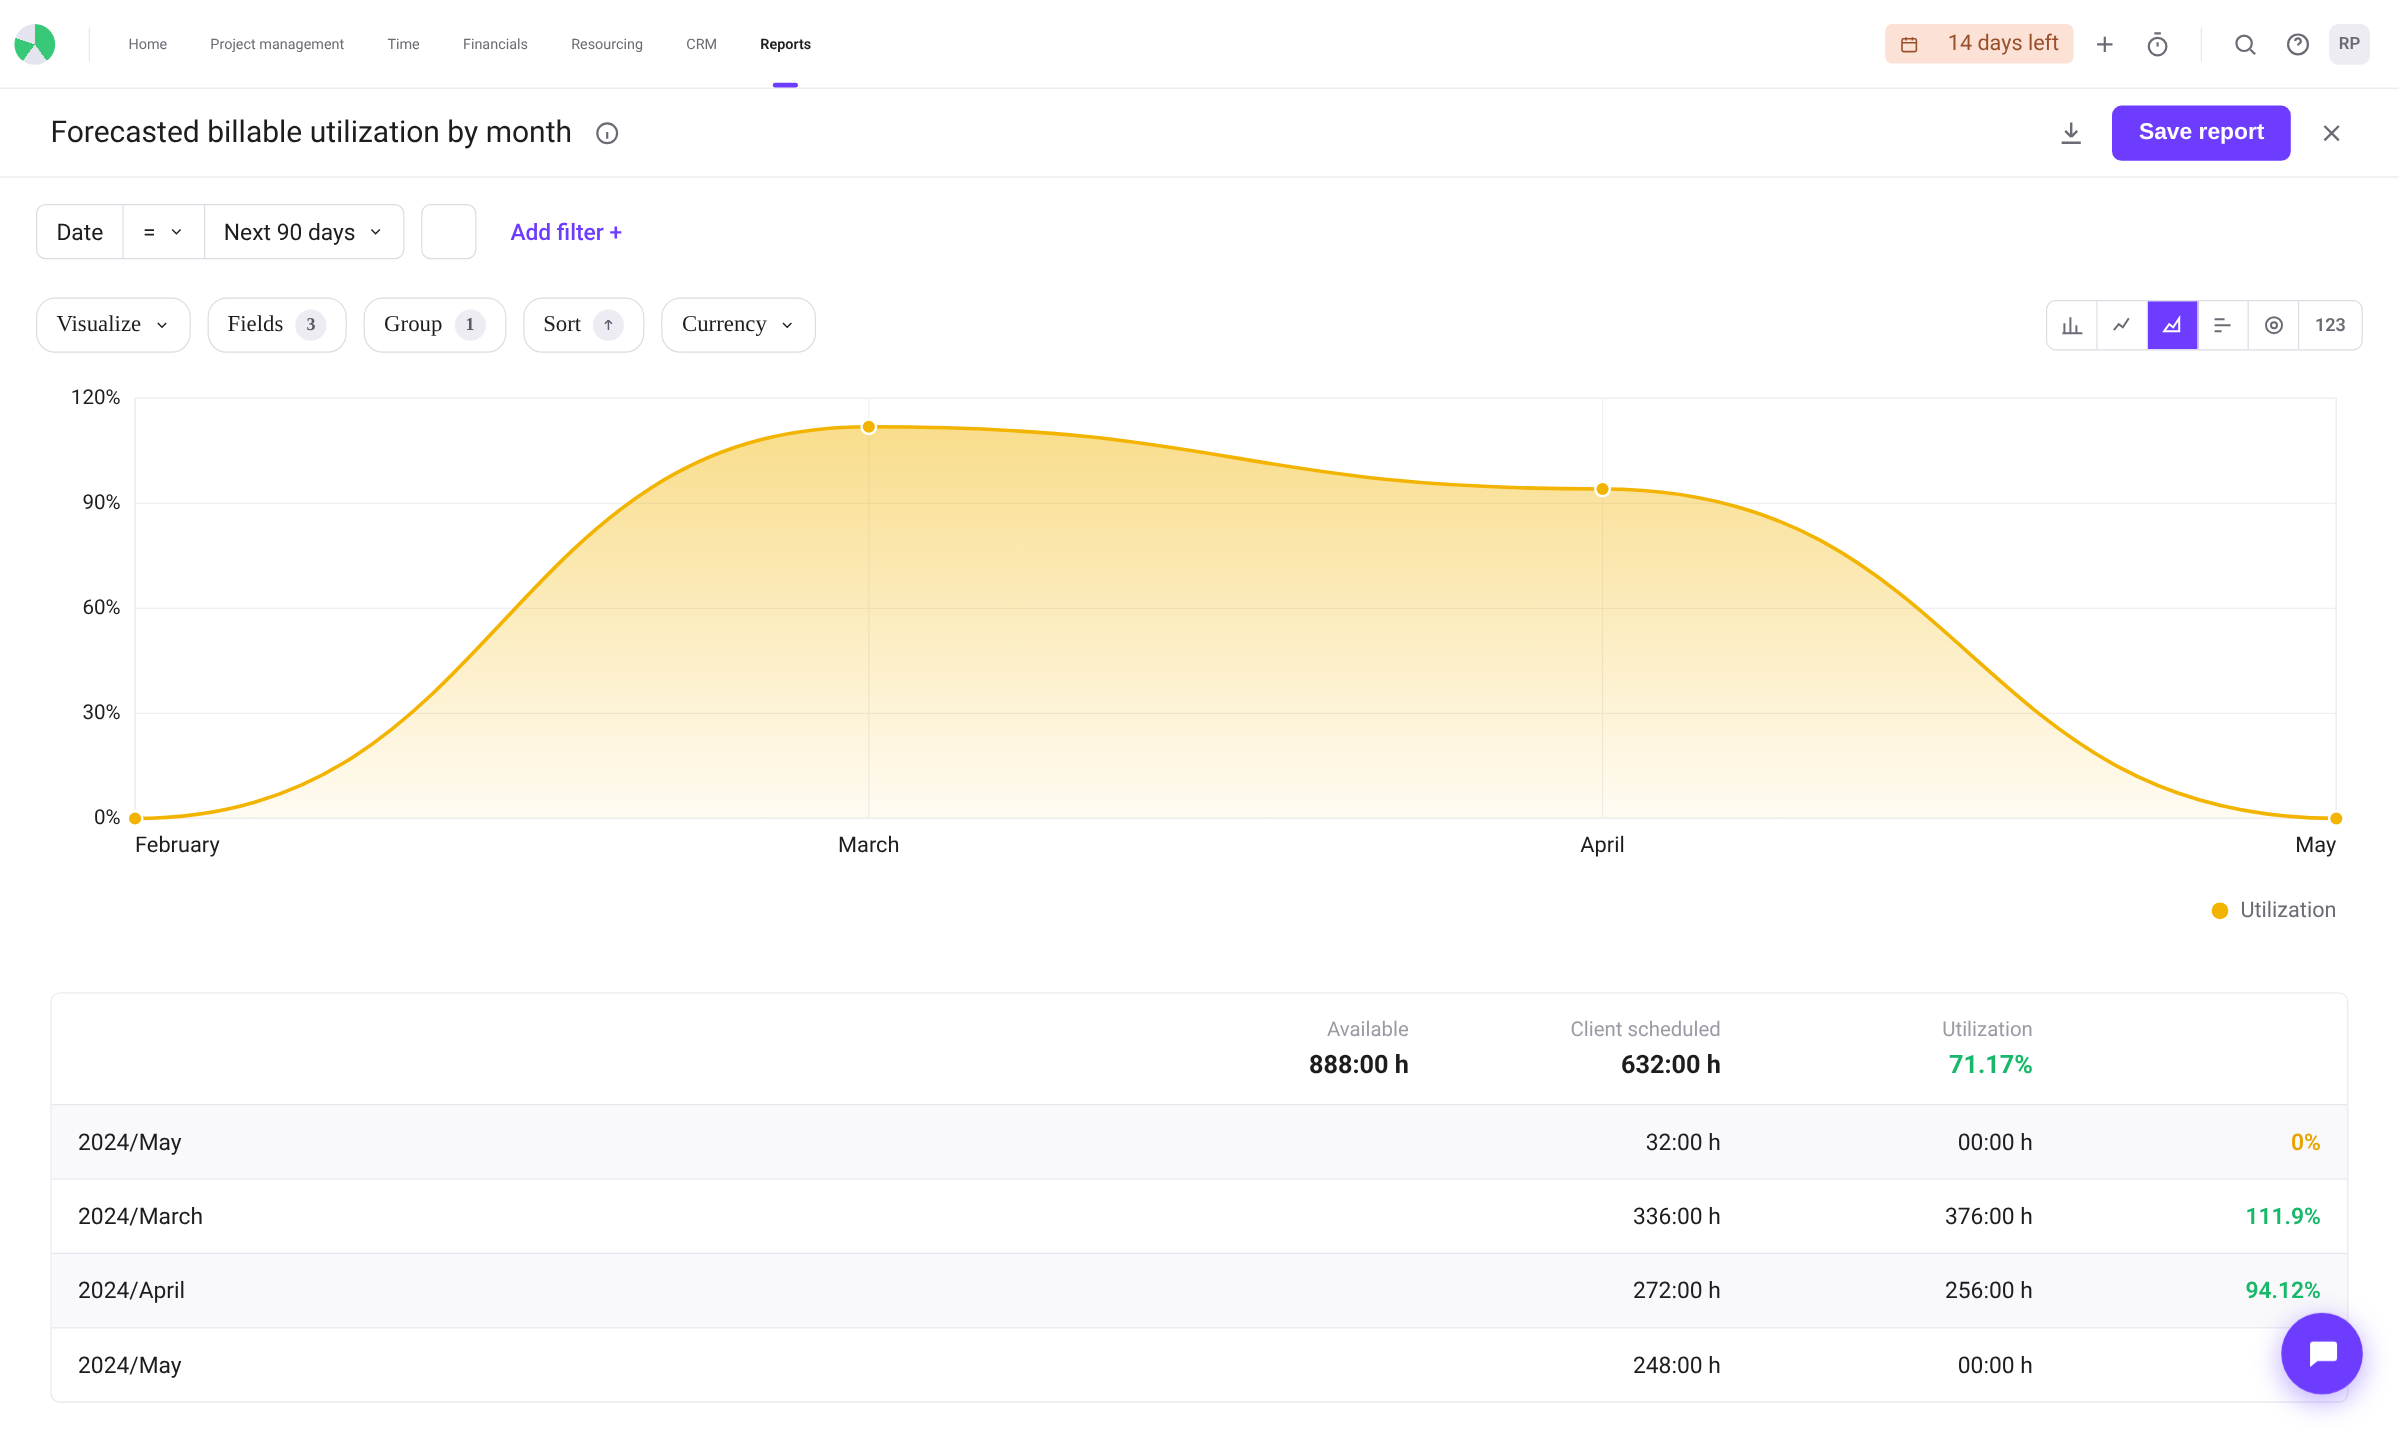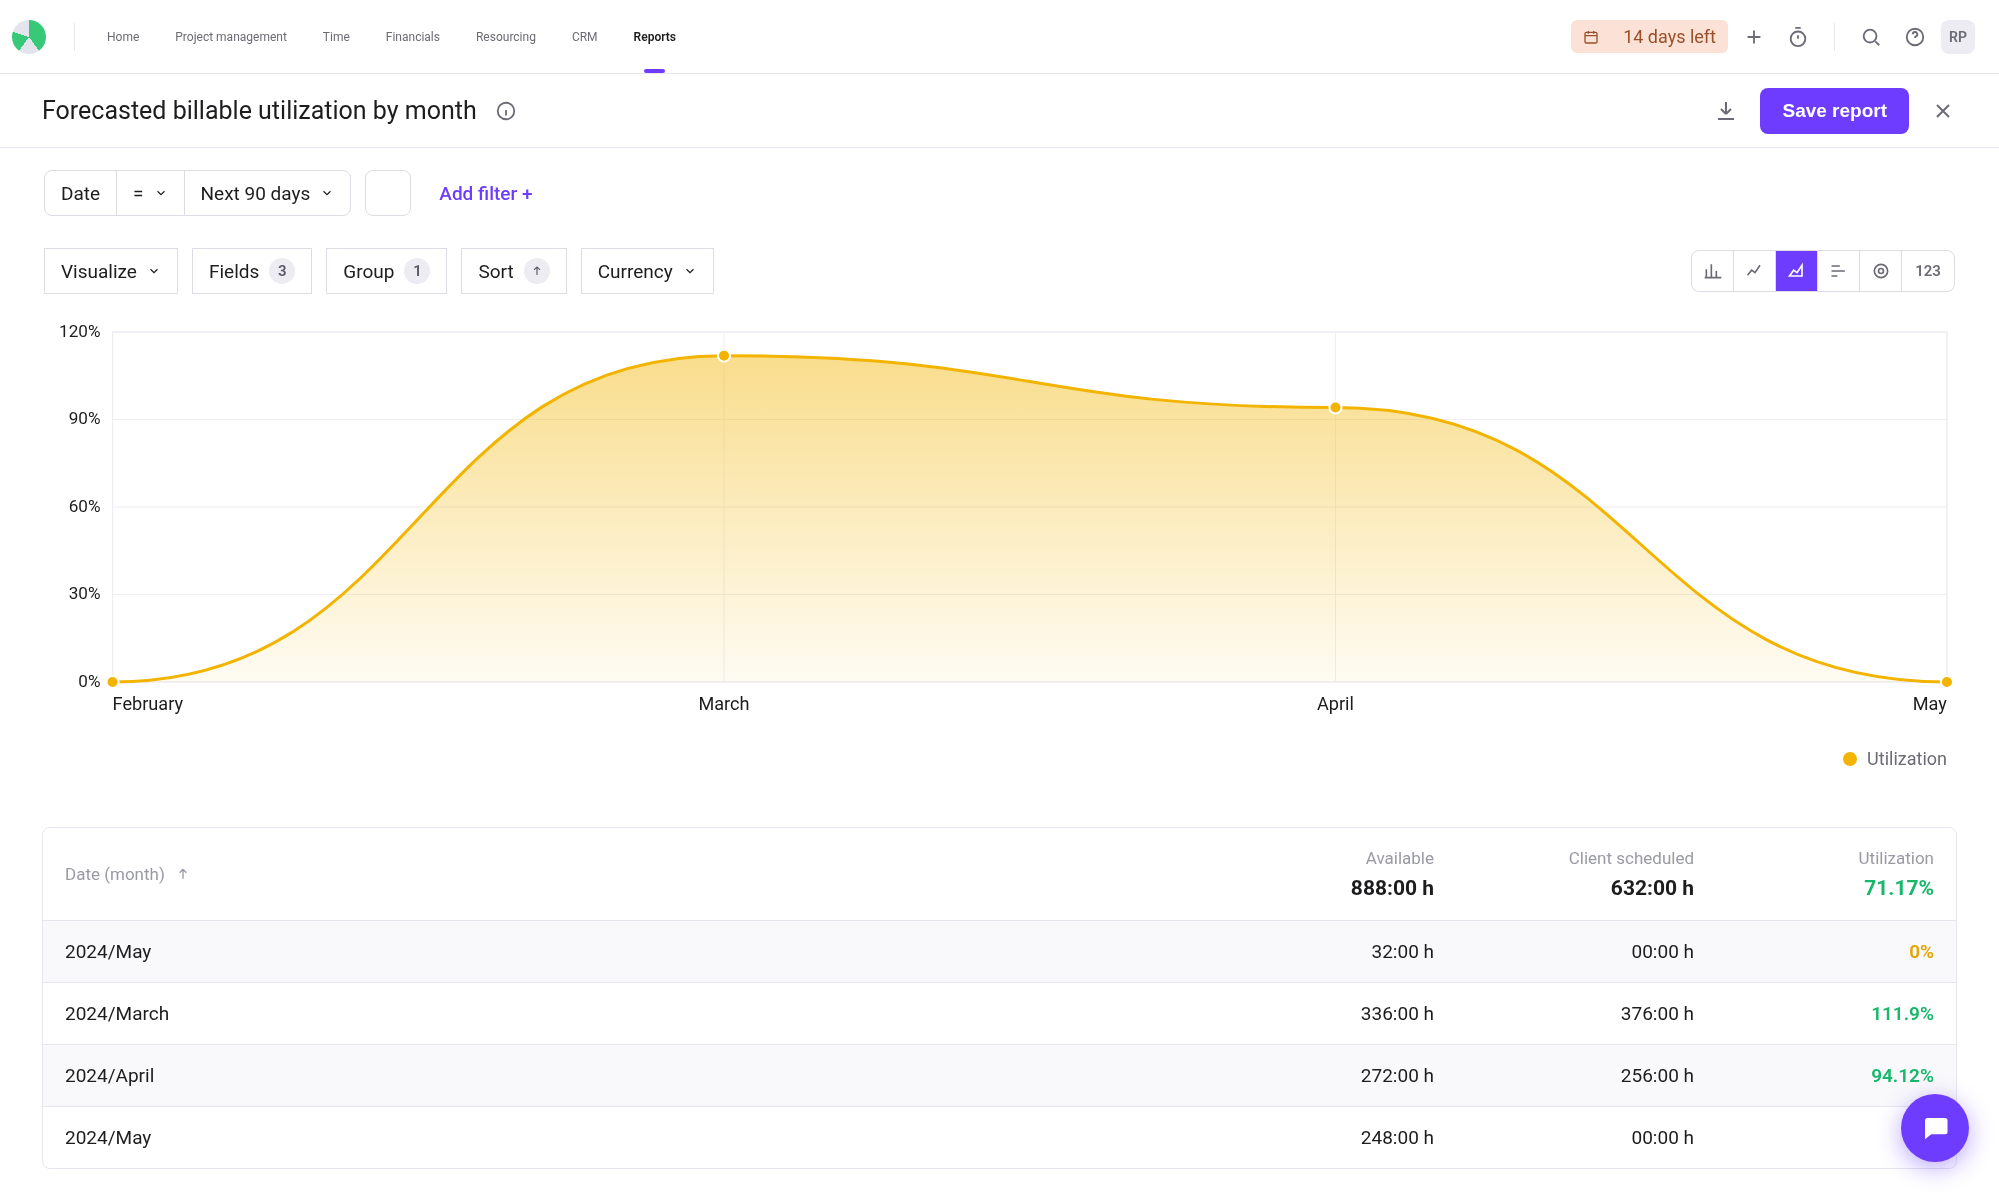--- a/index.html
+++ b/index.html
@@ -75,36 +75,37 @@
     border-bottom:1px solid var(--border);gap:16px;
   }
   .page-title{font-size:25px;font-weight:400;}
   .titlebar .spacer{flex:1;}
   .btn-primary{
     background:var(--purple);color:#fff;border:none;padding:12px 22px;font-size:19px;
     border-radius:8px;font-weight:600;cursor:pointer;
   }
 
   
-  .row{padding:0 44px;}
+  .row{padding:0 30px;}
   .filters-row{display:flex;align-items:center;gap:14px;height:90px;}
   .seg{
     display:flex;align-items:center;border:1px solid var(--border-dark);
     border-radius:8px;height:46px;font-size:19px;
   }
   .seg > *{padding:0 16px;display:flex;align-items:center;height:100%;gap:10px;}
   .seg .div{width:1px;height:100%;background:var(--border-dark);padding:0;}
   .add-filter{color:var(--purple);font-size:19px;font-weight:500;cursor:pointer;margin-left:14px;}
 
   
   .toolbar-row{display:flex;align-items:center;gap:14px;height:66px;}
   .pill{
     display:flex;align-items:center;gap:10px;border:1px solid var(--border-dark);
-    border-radius:0;padding:0 16px;height:46px;font-size:19px;color:var(--text);
+    border-radius:16px;padding:0 16px;height:46px;font-size:19px;color:var(--text);
     cursor:pointer;
+    font-family:Liberation Serif, serif;
   }
   .count{
     background:#ececf2;color:#5a5a68;border-radius:999px;min-width:26px;height:26px;
     display:inline-flex;align-items:center;justify-content:center;font-size:15px;font-weight:600;
   }
   .toolbar-row .spacer{flex:1;}
   .viz-switch{
     display:flex;border:1px solid var(--border-dark);border-radius:8px;overflow:hidden;height:42px;
   }
   .viz-switch .opt{
@@ -341,26 +342,20 @@
       </svg>
   </div>
   <div class="chart-legend">
     <span class="legend-dot"></span>
     <span>Utilization</span>
   </div>
 </div>
 
 <div class="table">
   <div class="trow thead">
-    <div class="cell" style="display:flex;align-items:center;gap:10px;">
-      <span>Date (month)</span>
-      <svg width="16" height="16" viewBox="0 0 24 24" stroke="currentColor" stroke-width="2" fill="none">
-          <path d="M12 19V5m0 0-5 5m5-5 5 5"></path>
-        </svg>
-    </div>
     <div class="cell num">
       <span class="hd-title">Available</span>
       <span class="hd-val">888:00 h</span>
     </div>
     <div class="cell num">
       <span class="hd-title">Client scheduled</span>
       <span class="hd-val">632:00 h</span>
     </div>
     <div class="cell num util">
       <span class="hd-title">Utilization</span>

